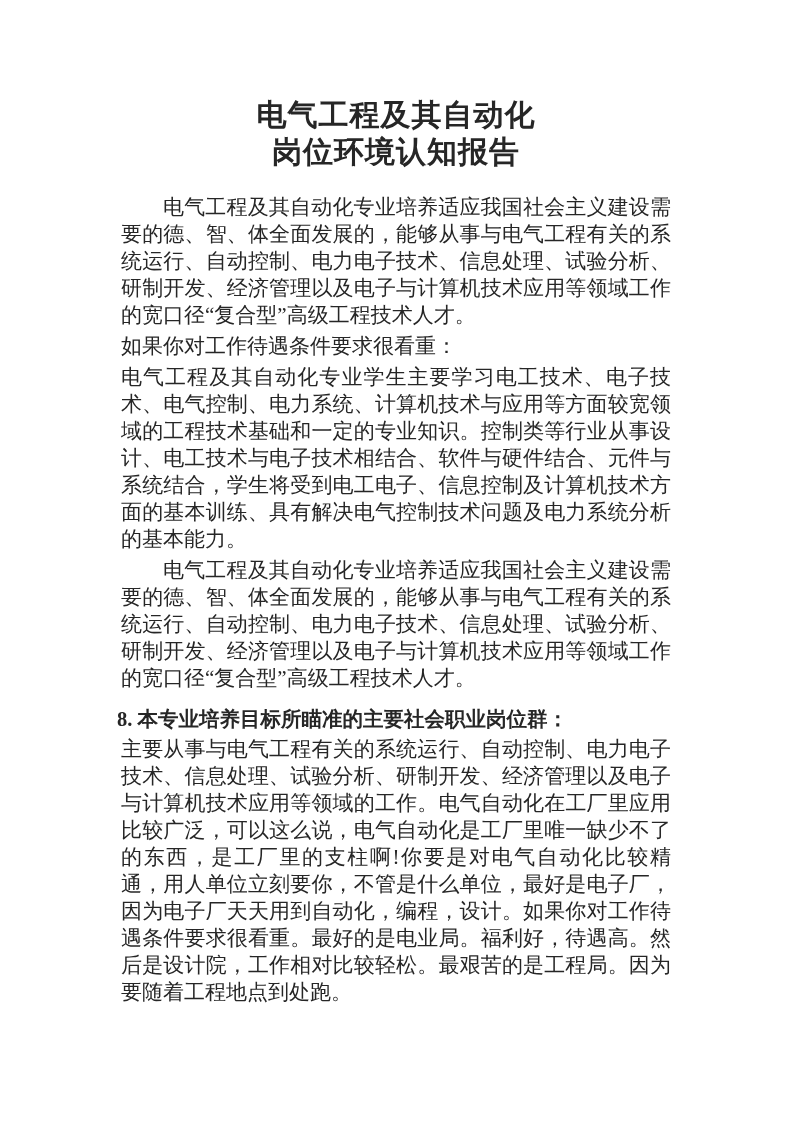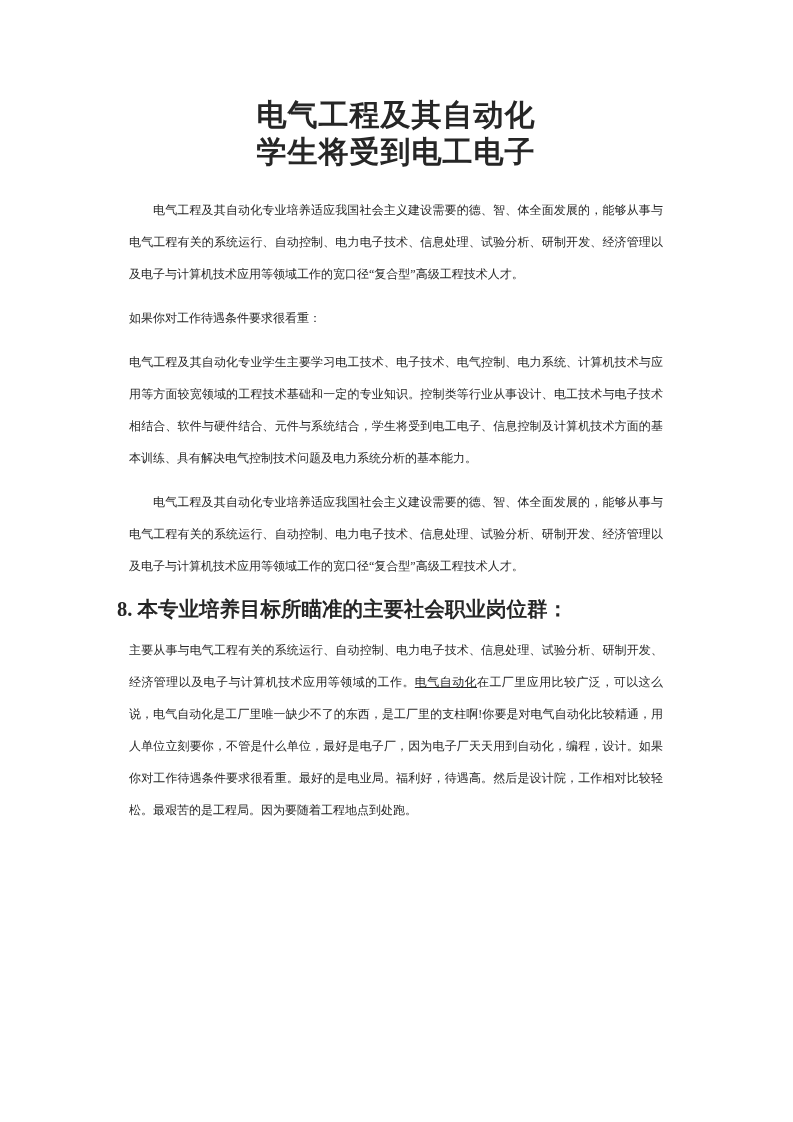--- a/index.html
+++ b/index.html
@@ -34,38 +34,38 @@
   .heading {
     font-size: 20.5px;
     line-height: 25px;
     margin: 0;
     font-weight: normal;
     text-align: justify;
   }
   .heading-bold { font-weight: bold; }
   .section-2 { margin-top: 15px; }
   .para {
-    font-size: 12px;
-    line-height: 32px;
-    margin: 12px;
+    font-size: 21px;
+    line-height: 27px;
+    margin: 4px;
     text-align: justify;
     text-justify: inter-ideograph;
   }
   .indent { text-indent: 2em; }
-  .underline { text-decoration: underline; }
+  .underline { }
 </style>
 </head>
 <body>
 
 <div class="page">
   <div class="content">
 
     <h1 class="doc-title">
         <span class="title-line">电气工程及其自动化</span>
-        <span class="title-line">学生将受到电工电子</span>
+        <span class="title-line">岗位环境认知报告</span>
       </h1>
 
     <div class="section">
       <p class="para indent">电气工程及其自动化专业培养适应我国社会主义建设需要的德、智、体全面发展的，能够从事与电气工程有关的系统运行、自动控制、电力电子技术、信息处理、试验分析、研制开发、经济管理以及电子与计算机技术应用等领域工作的宽口径“复合型”高级工程技术人才。</p>
       <p class="para">如果你对工作待遇条件要求很看重：</p>
       <p class="para">电气工程及其自动化专业学生主要学习电工技术、电子技术、电气控制、电力系统、计算机技术与应用等方面较宽领域的工程技术基础和一定的专业知识。控制类等行业从事设计、电工技术与电子技术相结合、软件与硬件结合、元件与系统结合，学生将受到电工电子、信息控制及计算机技术方面的基本训练、具有解决电气控制技术问题及电力系统分析的基本能力。</p>
       <p class="para indent">电气工程及其自动化专业培养适应我国社会主义建设需要的德、智、体全面发展的，能够从事与电气工程有关的系统运行、自动控制、电力电子技术、信息处理、试验分析、研制开发、经济管理以及电子与计算机技术应用等领域工作的宽口径“复合型”高级工程技术人才。</p>
     </div>
 
     <div class="section section-2">

